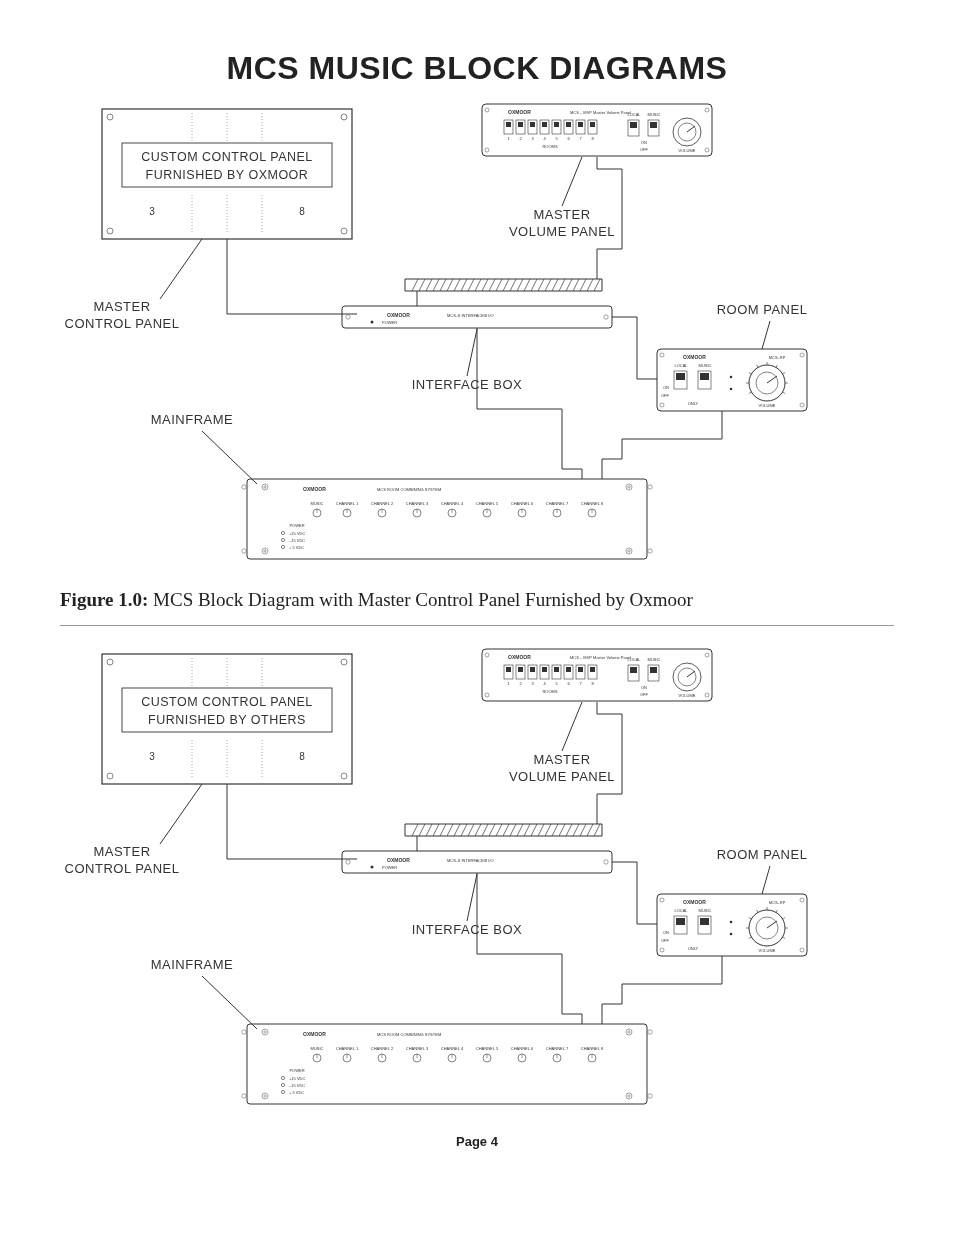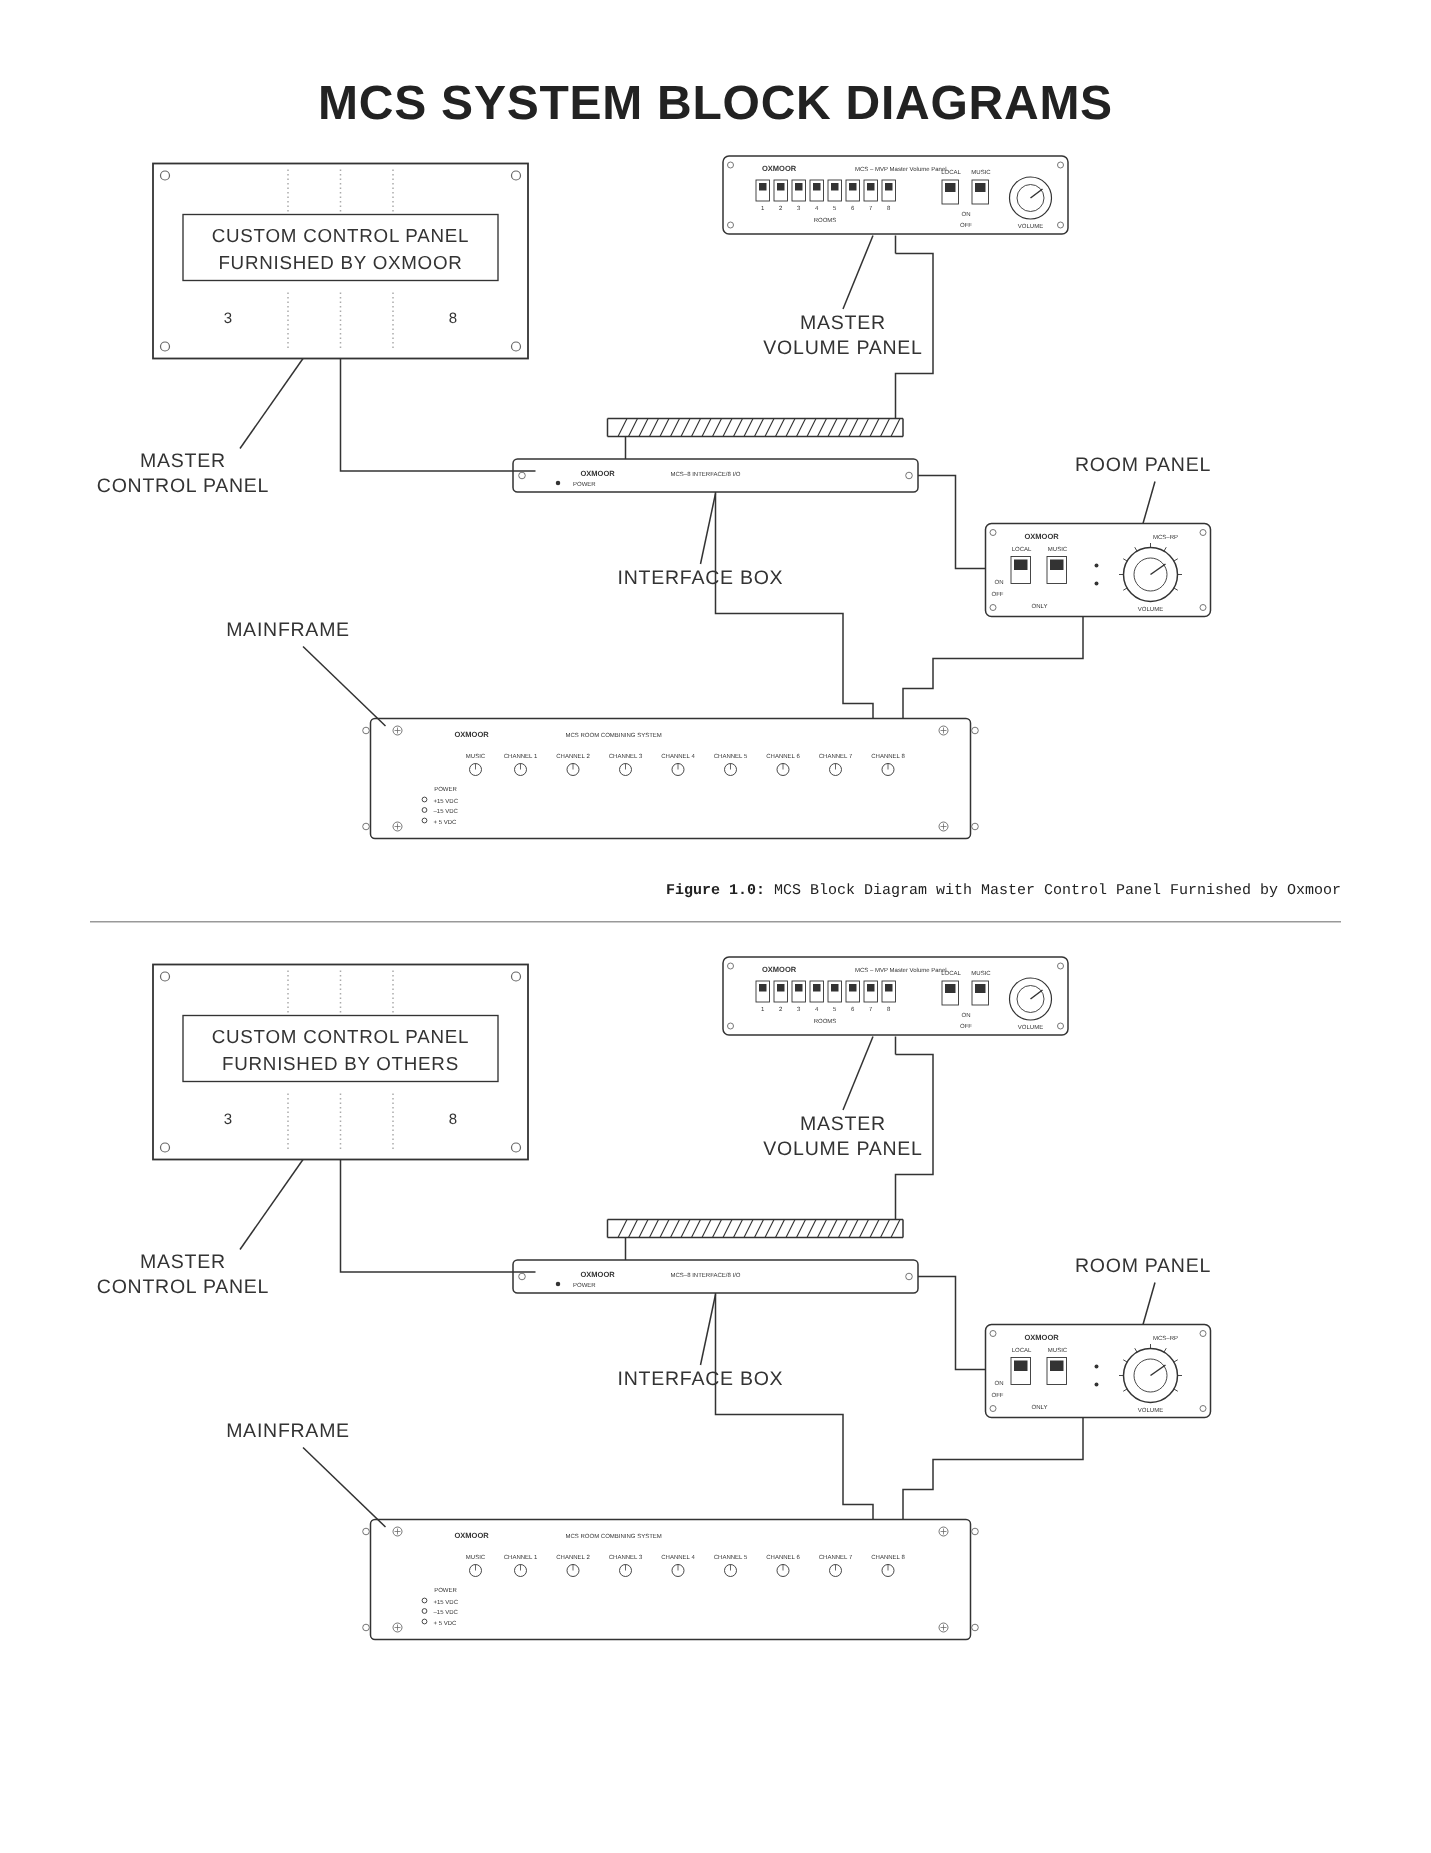--- a/index.html
+++ b/index.html
@@ -1,34 +1,34 @@
 <!DOCTYPE html>
 <html><head>
 <meta charset="utf-8">
 <style>
   html,body{margin:0;padding:0;background:#fff;font-family:"Helvetica Neue",Arial,sans-serif;color:#222}
   .page{width:954px;margin:0 auto;box-sizing:border-box;padding:50px 60px 30px}
   h1.title{font-family:Arial,"Helvetica Neue",sans-serif;font-weight:900;font-size:32px;letter-spacing:.5px;text-align:center;margin:0 0 12px}
   .fig{position:relative;margin:0 auto;width:830px}
   .fig svg{display:block}
-  .caption{text-align:right;font-size:10px;margin:10px 0 6px;font-family:Liberation Mono, monospace}
+  .caption{text-align:left;font-size:19px;margin:10px 0 6px;font-family:Liberation Serif, serif}
   .caption b{font-weight:700}
   hr.sep{border:none;border-top:1px solid #999;margin:14px 0 18px}
   .footer{text-align:center;font-weight:700;font-size:13px;margin-top:10px}
   
   .lbl{font-family:"Helvetica Neue",Arial,sans-serif;fill:#333}
   .lbl.upper{letter-spacing:.5px}
   .tiny{font-size:5px;fill:#333}
   .tiny2{font-size:4px;fill:#333}
 </style>
 </head>
 <body>
 
 <div class="page">
-  <h1 class="title">MCS SYSTEM BLOCK DIAGRAMS</h1>
+  <h1 class="title">MCS MUSIC BLOCK DIAGRAMS</h1>
 
   <div id="figs">
       <div class="fig">
         <svg viewBox="0 0 830 480" width="830" height="480">
           <rect x="40" y="10" width="250" height="130" fill="none" stroke="#333" stroke-width="1.2"></rect>
           <circle cx="48" cy="18" r="3" fill="none" stroke="#666" stroke-width="0.8"></circle>
           <circle cx="282" cy="18" r="3" fill="none" stroke="#666" stroke-width="0.8"></circle>
           <circle cx="48" cy="132" r="3" fill="none" stroke="#666" stroke-width="0.8"></circle>
           <circle cx="282" cy="132" r="3" fill="none" stroke="#666" stroke-width="0.8"></circle>
           <line x1="130" y1="14" x2="130" y2="42" stroke="#aaa" stroke-dasharray="1 2"></line>
@@ -433,13 +433,14 @@
           <circle cx="221" cy="434" r="1.6" fill="none" stroke="#333" stroke-width="0.6"></circle>
           <text x="227" y="436" class="tiny2" text-anchor="start">+15 VDC</text>
           <circle cx="221" cy="441" r="1.6" fill="none" stroke="#333" stroke-width="0.6"></circle>
           <text x="227" y="443" class="tiny2" text-anchor="start">–15 VDC</text>
           <circle cx="221" cy="448" r="1.6" fill="none" stroke="#333" stroke-width="0.6"></circle>
           <text x="227" y="450" class="tiny2" text-anchor="start">+ 5 VDC</text>
         </svg>
       </div>
     </div>
 
+  <div class="footer">Page  4</div>
 </div>
 
 </body></html>

